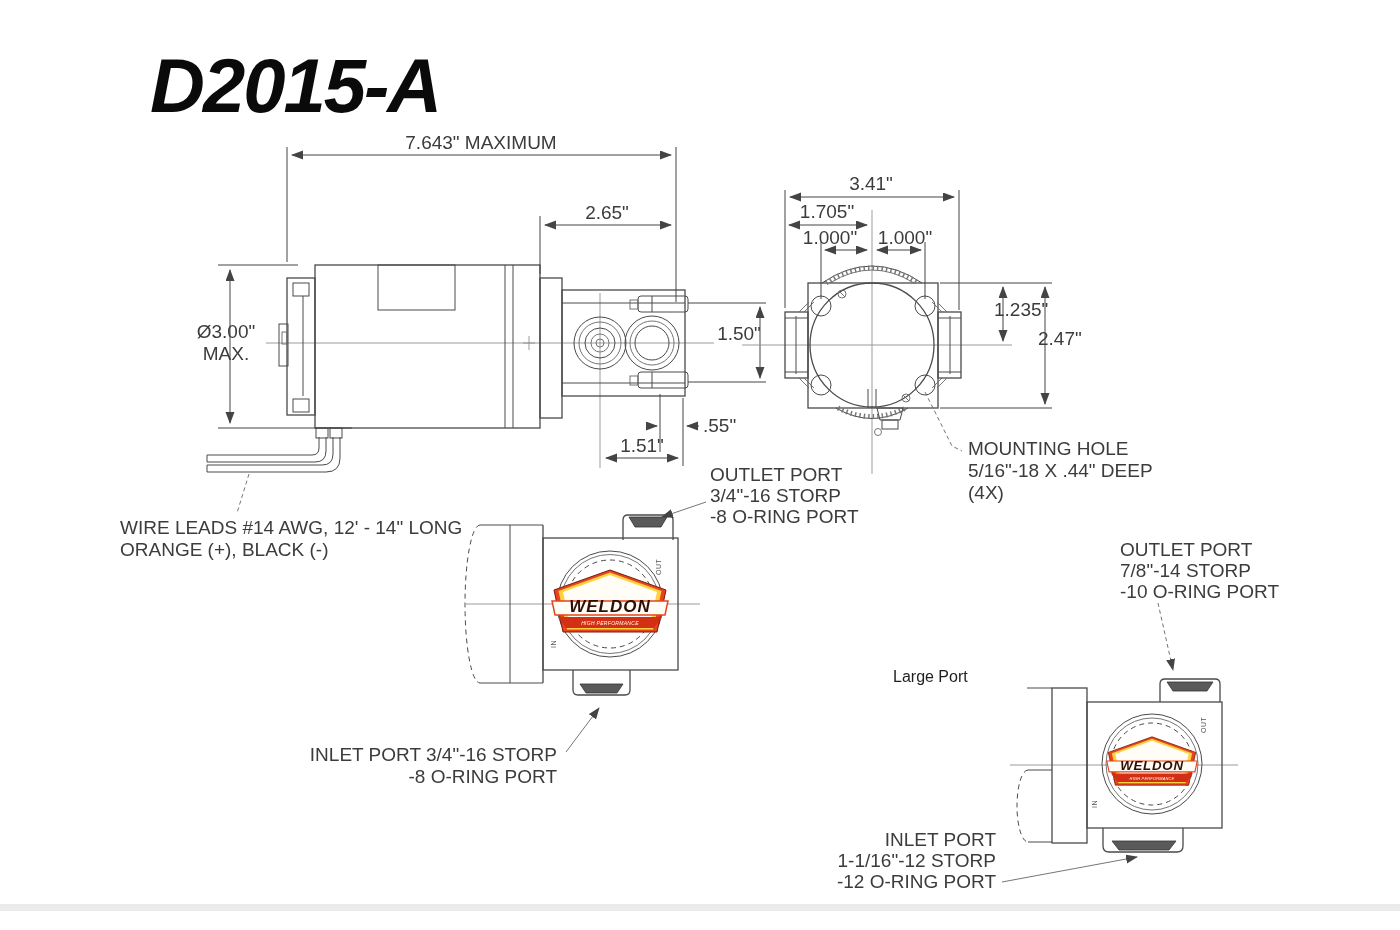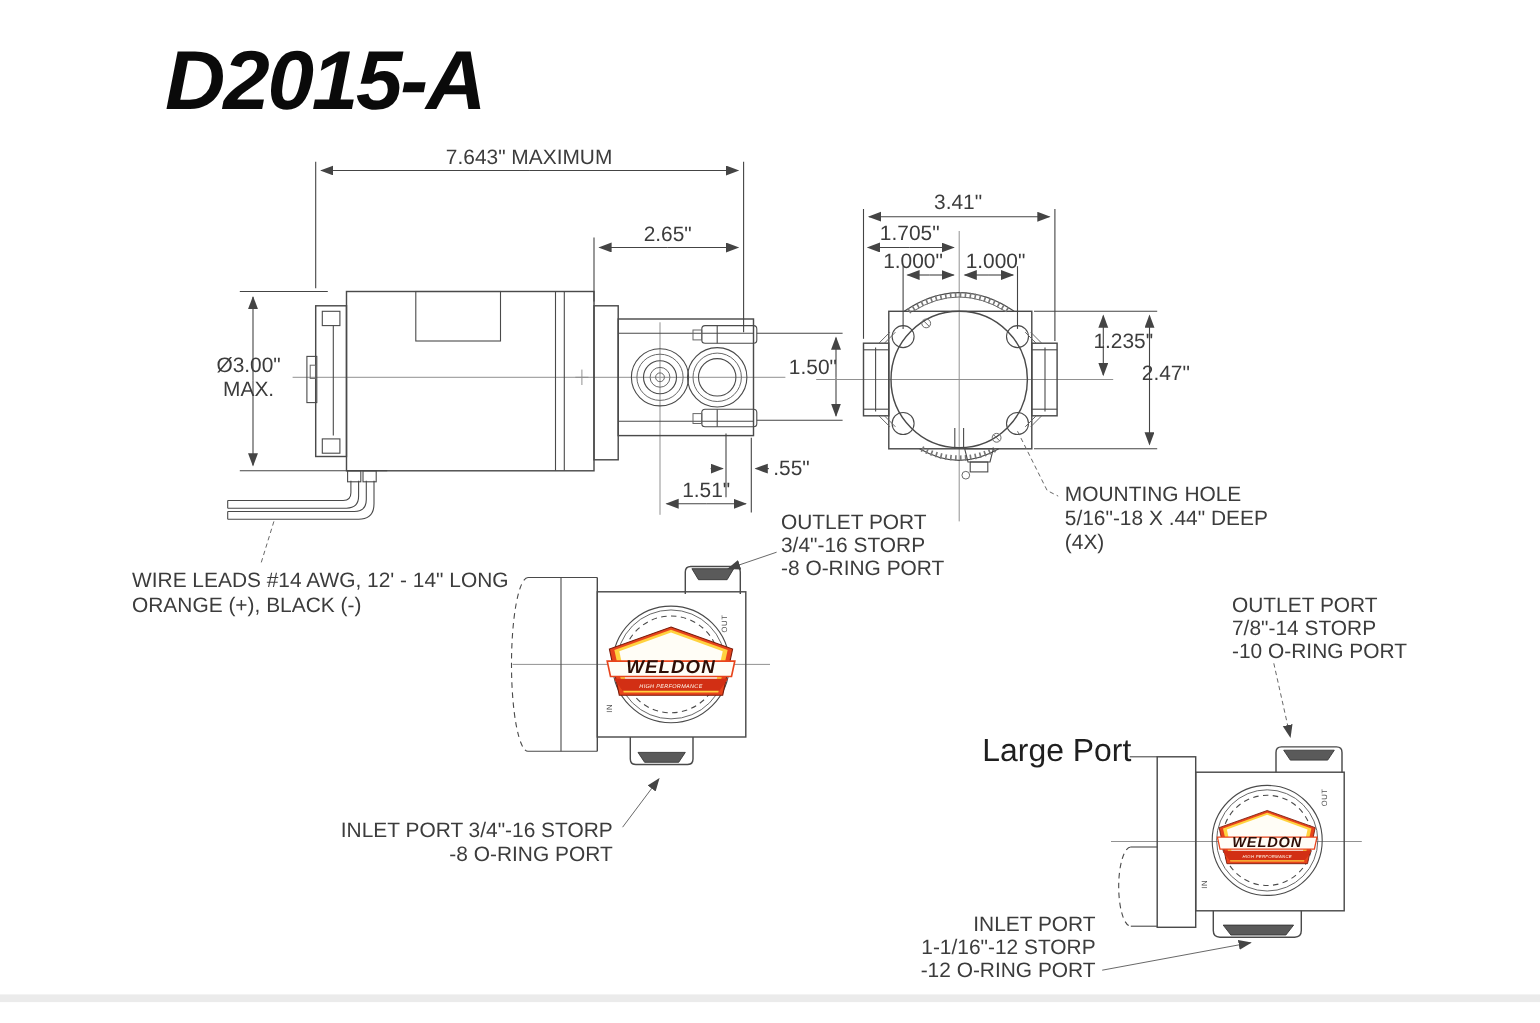--- a/index.html
+++ b/index.html
@@ -1,22 +1,22 @@
 <!DOCTYPE html>
 <html><head>
 <meta charset="utf-8">
 <style>
   html,body{margin:0;padding:0;background:#fff;}
   .canvas{position:relative;width:1400px;height:930px;background:#ffffff;overflow:hidden;
           font-family:"Liberation Sans",sans-serif;}
   .canvas svg{position:absolute;left:0;top:0;}
   .title{position:absolute;font-weight:bold;font-style:italic;color:#0a0a0a;letter-spacing:-2px;line-height:1;}
-  .title-a{left:150px;top:36px;font-size:76px;}
+  .title-a{left:150px;top:48px;font-size:76px;}
   .title-b{left:824px;top:588px;font-size:72px;}
-  .subtitle{position:absolute;left:893px;top:668px;font-size:29px;color:#1f1f1f;line-height:1.1;}
+  .subtitle{position:absolute;left:893px;top:668px;font-size:16px;color:#1f1f1f;line-height:1.1;}
   .footer-bar{position:absolute;left:0;top:904px;width:1400px;height:7px;background:#ebebeb;}
   svg text{font-family:"Liberation Sans",sans-serif;font-size:19px;fill:#3c3c3c;}
   svg text.rot{font-size:7px;fill:#555;letter-spacing:.5px;}
   svg text.logo-name{font-size:17px;font-weight:bold;font-style:italic;fill:#2e0e06;letter-spacing:1px;text-anchor:middle;}
   svg text.logo-tag{font-size:5px;font-style:italic;fill:#fffdf0;letter-spacing:.3px;text-anchor:middle;}
   .ol{stroke:#4a4a4a;stroke-width:1.3;fill:none;}
   .dl{stroke:#4a4a4a;stroke-width:1;fill:none;}
   .thin{stroke:#666;stroke-width:.9;fill:none;}
   .cl{stroke:#909090;stroke-width:.9;fill:none;}
   .diml{stroke:#444;stroke-width:1;fill:none;}

